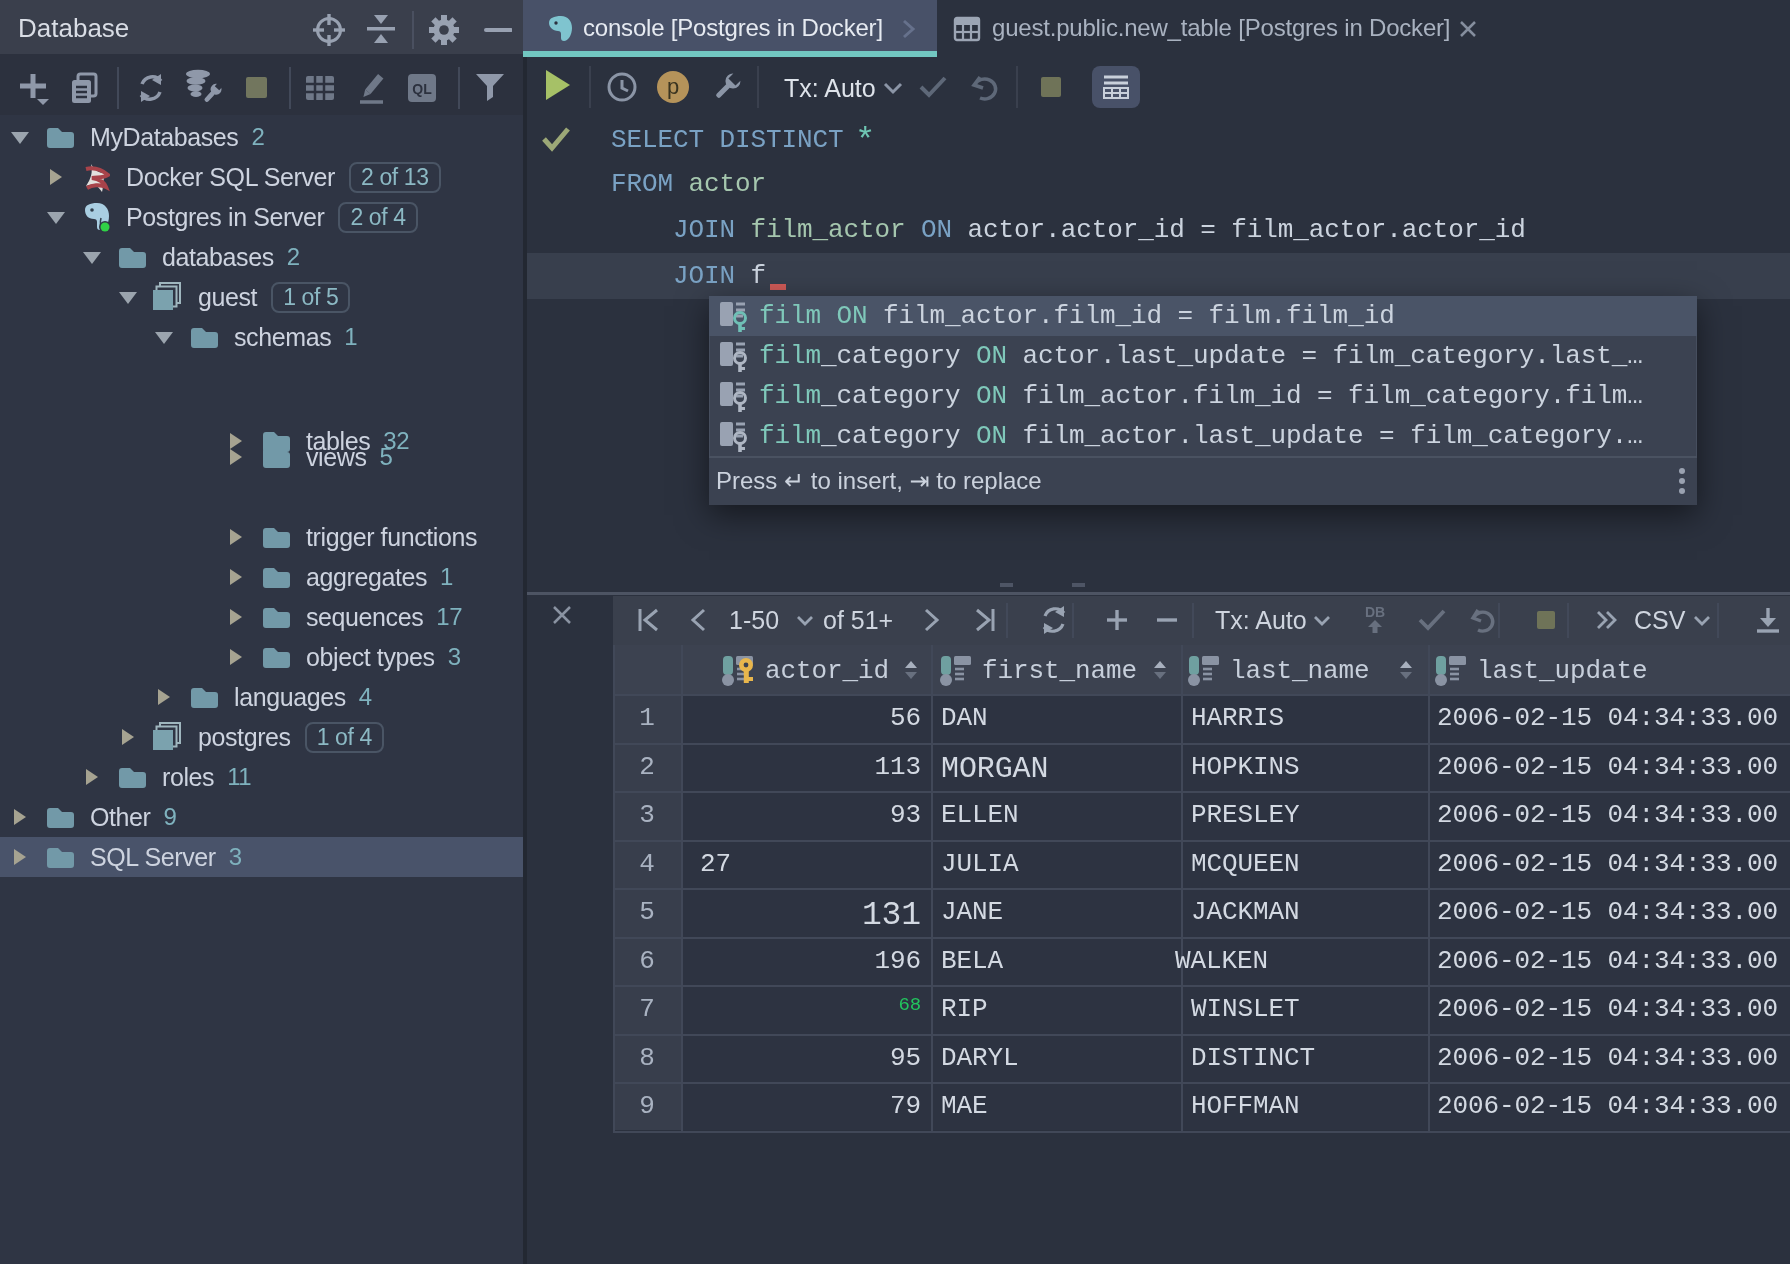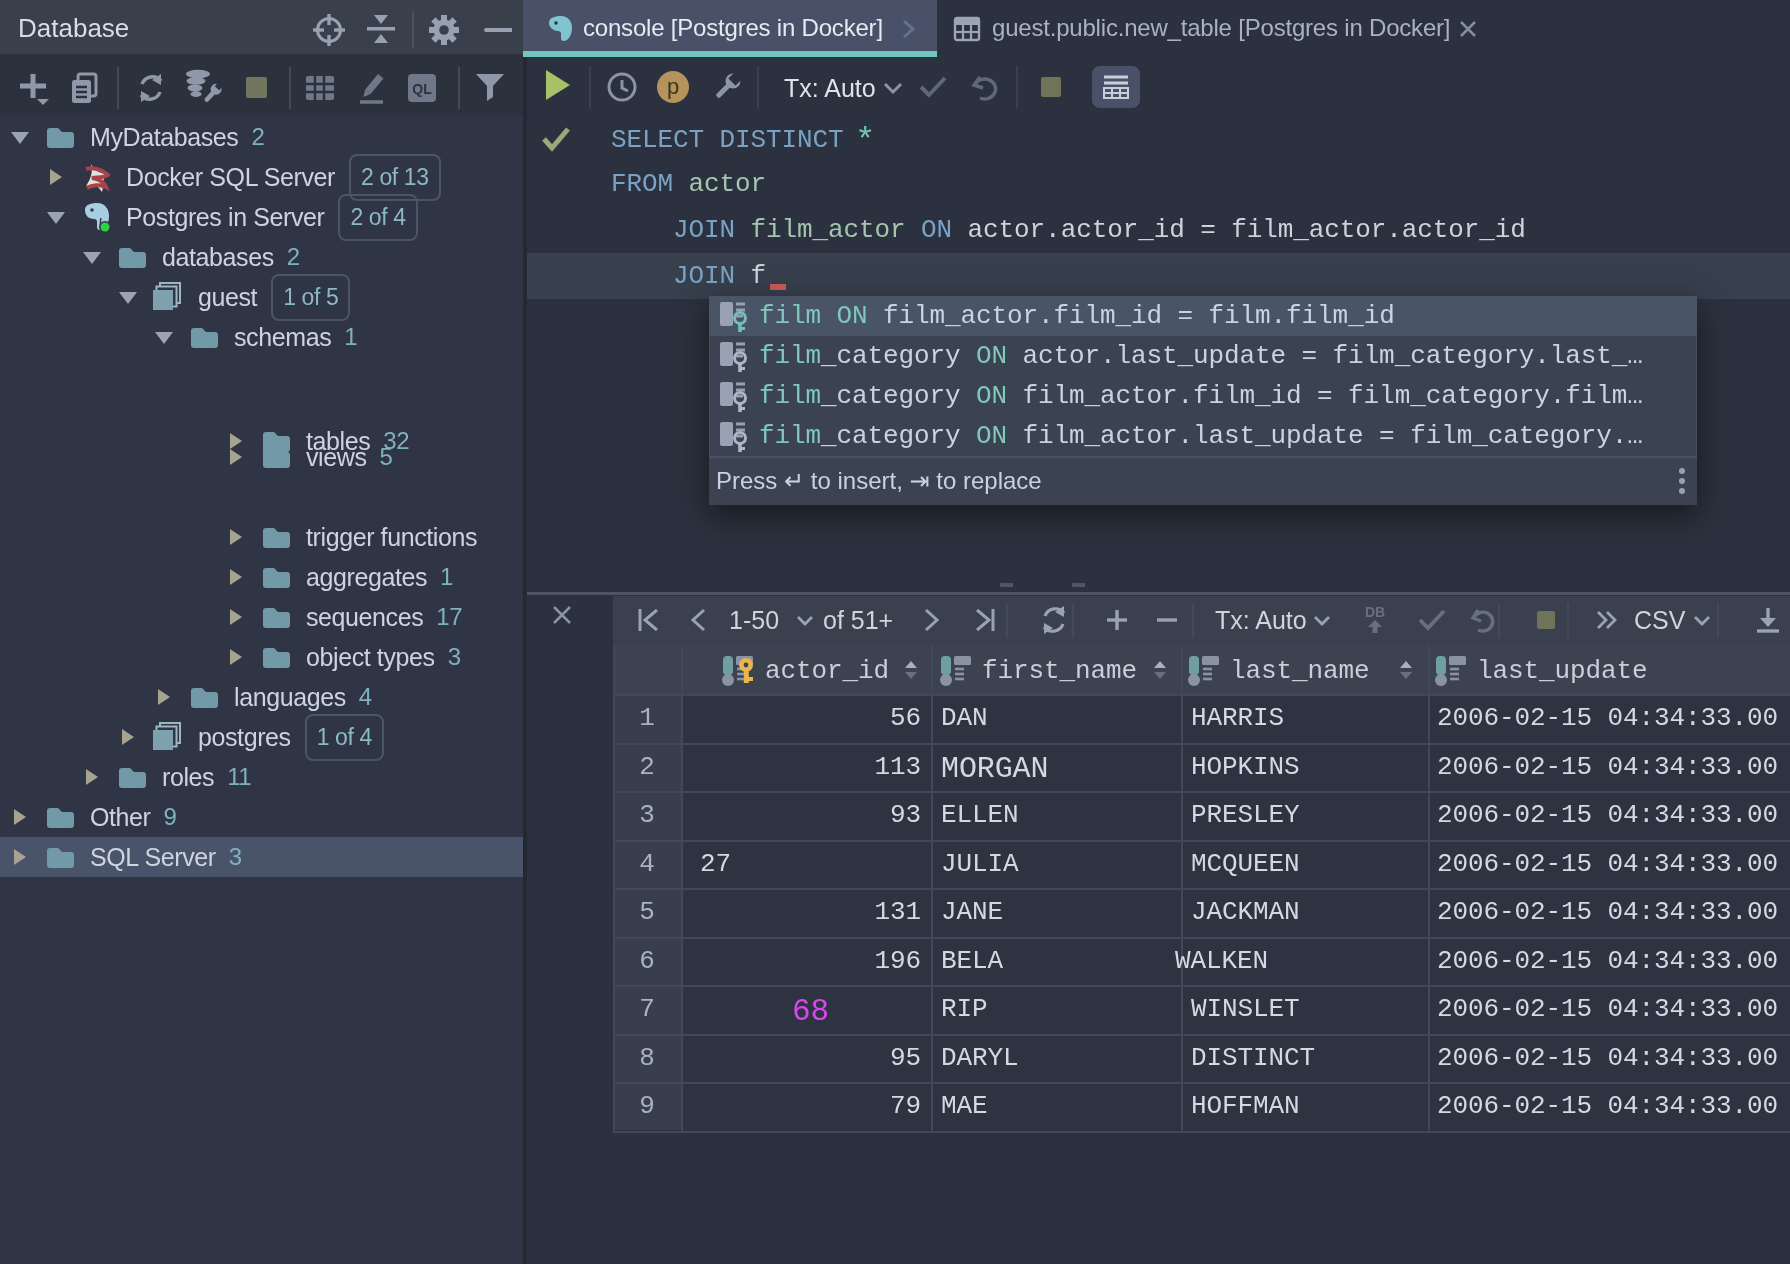--- a/index.html
+++ b/index.html
@@ -6,21 +6,21 @@
 .abs{position:absolute}
 .mono{font-family:"Liberation Mono",monospace;letter-spacing:-0.1px;}
 #left{position:absolute;left:0;top:0;width:523px;height:1264px;background:#2F3544}
 #lhead{position:absolute;left:0;top:0;width:523px;height:54px;background:#3A3F4C}
 #ltool{position:absolute;left:0;top:54px;width:523px;height:61px;background:#2C313E}
 #divider{position:absolute;left:523px;top:0;width:4px;height:1264px;background:#232832}
 #right{position:absolute;left:527px;top:0;width:1263px;height:1264px;background:#2B313E}
 .trow{position:absolute;left:0;width:523px;height:40px;display:flex;align-items:center;
   color:#CDD3DF;font-size:25px;letter-spacing:-0.4px;white-space:nowrap}
 .trow .cnt{color:#7FB2BE;font-size:24px;margin-left:13px}
-.trow .badge{margin-left:14px;border:2px solid #4A5565;border-radius:8px;height:47px;
+.trow .badge{margin-left:14px;border:2px solid #4A5565;border-radius:8px;height:31px;
   display:flex;align-items:center;padding:4px 10px;color:#8CB9C4;font-size:23px}
 .arr{width:0;height:0;position:absolute}
 .arr.down{border-left:9px solid transparent;border-right:9px solid transparent;border-top:12px solid #9BA4AE}
 .arr.rt{border-top:8px solid transparent;border-bottom:8px solid transparent;border-left:12px solid #A6A391}
 .sep{position:absolute;width:2px;background:#424959}
 .kw{color:#7AA2C4}.tbl{color:#A5C6AE}.pln{color:#CBD3DE}.star{color:#6FC6B3;font-size:34px;position:relative;top:3px;left:-4px}.mt{color:#7FC8BA}
 </style></head><body>
 <div id="left">
   <div id="lhead">
     <span class="abs" style="left:18px;top:13px;font-size:26px;color:#D9DDE5">Database</span>
@@ -543,31 +543,31 @@
     <div class="abs mono" style="left:173px;top:800.0px;width:221px;text-align:right;font-size:26px;color:#D3D9E2">93</div>
     <div class="abs mono" style="left:414px;top:800.0px;font-size:26px;color:#D3D9E2">ELLEN</div>
     <div class="abs mono" style="left:664px;top:800.0px;font-size:26px;color:#D3D9E2">PRESLEY</div>
     <div class="abs mono" style="left:910px;top:800.0px;font-size:26px;color:#D3D9E2;white-space:pre">2006-02-15 04:34:33.00</div>
     <div class="abs mono" style="left:86px;top:848.5px;width:68px;text-align:center;font-size:26px;color:#A9B2C1">4</div>
     <div class="abs mono" style="left:173px;top:848.5px;width:221px;text-align:left;font-size:26px;color:#D3D9E2">27</div>
     <div class="abs mono" style="left:414px;top:848.5px;font-size:26px;color:#D3D9E2">JULIA</div>
     <div class="abs mono" style="left:664px;top:848.5px;font-size:26px;color:#D3D9E2">MCQUEEN</div>
     <div class="abs mono" style="left:910px;top:848.5px;font-size:26px;color:#D3D9E2;white-space:pre">2006-02-15 04:34:33.00</div>
     <div class="abs mono" style="left:86px;top:897.0px;width:68px;text-align:center;font-size:26px;color:#A9B2C1">5</div>
-    <div class="abs mono" style="left:173px;top:897.0px;width:221px;text-align:right;font-size:26px;color:#D3D9E2">131</div>
+    <div class="abs mono" style="left:173px;top:897.0px;width:221px;text-align:right;font-size:33px;color:#D3D9E2">131</div>
     <div class="abs mono" style="left:414px;top:897.0px;font-size:26px;color:#D3D9E2">JANE</div>
     <div class="abs mono" style="left:664px;top:897.0px;font-size:26px;color:#D3D9E2">JACKMAN</div>
     <div class="abs mono" style="left:910px;top:897.0px;font-size:26px;color:#D3D9E2;white-space:pre">2006-02-15 04:34:33.00</div>
     <div class="abs mono" style="left:86px;top:945.5px;width:68px;text-align:center;font-size:26px;color:#A9B2C1">6</div>
     <div class="abs mono" style="left:173px;top:945.5px;width:221px;text-align:right;font-size:26px;color:#D3D9E2">196</div>
     <div class="abs mono" style="left:414px;top:945.5px;font-size:26px;color:#D3D9E2">BELA</div>
     <div class="abs mono" style="left:648px;top:945.5px;font-size:26px;color:#D3D9E2">WALKEN</div>
     <div class="abs mono" style="left:910px;top:945.5px;font-size:26px;color:#D3D9E2;white-space:pre">2006-02-15 04:34:33.00</div>
     <div class="abs mono" style="left:86px;top:994.0px;width:68px;text-align:center;font-size:26px;color:#A9B2C1">7</div>
-    <div class="abs mono" style="left:173px;top:994.0px;width:221px;text-align:center;font-size:31px;color:#d946ef">68</div>
+    <div class="abs mono" style="left:173px;top:994.0px;width:221px;text-align:right;font-size:19px;color:#22c55e">68</div>
     <div class="abs mono" style="left:414px;top:994.0px;font-size:26px;color:#D3D9E2">RIP</div>
     <div class="abs mono" style="left:664px;top:994.0px;font-size:26px;color:#D3D9E2">WINSLET</div>
     <div class="abs mono" style="left:910px;top:994.0px;font-size:26px;color:#D3D9E2;white-space:pre">2006-02-15 04:34:33.00</div>
     <div class="abs mono" style="left:86px;top:1042.5px;width:68px;text-align:center;font-size:26px;color:#A9B2C1">8</div>
     <div class="abs mono" style="left:173px;top:1042.5px;width:221px;text-align:right;font-size:26px;color:#D3D9E2">95</div>
     <div class="abs mono" style="left:414px;top:1042.5px;font-size:26px;color:#D3D9E2">DARYL</div>
     <div class="abs mono" style="left:664px;top:1042.5px;font-size:26px;color:#D3D9E2">DISTINCT</div>
     <div class="abs mono" style="left:910px;top:1042.5px;font-size:26px;color:#D3D9E2;white-space:pre">2006-02-15 04:34:33.00</div>
     <div class="abs mono" style="left:86px;top:1091.0px;width:68px;text-align:center;font-size:26px;color:#A9B2C1">9</div>
     <div class="abs mono" style="left:173px;top:1091.0px;width:221px;text-align:right;font-size:26px;color:#D3D9E2">79</div>

